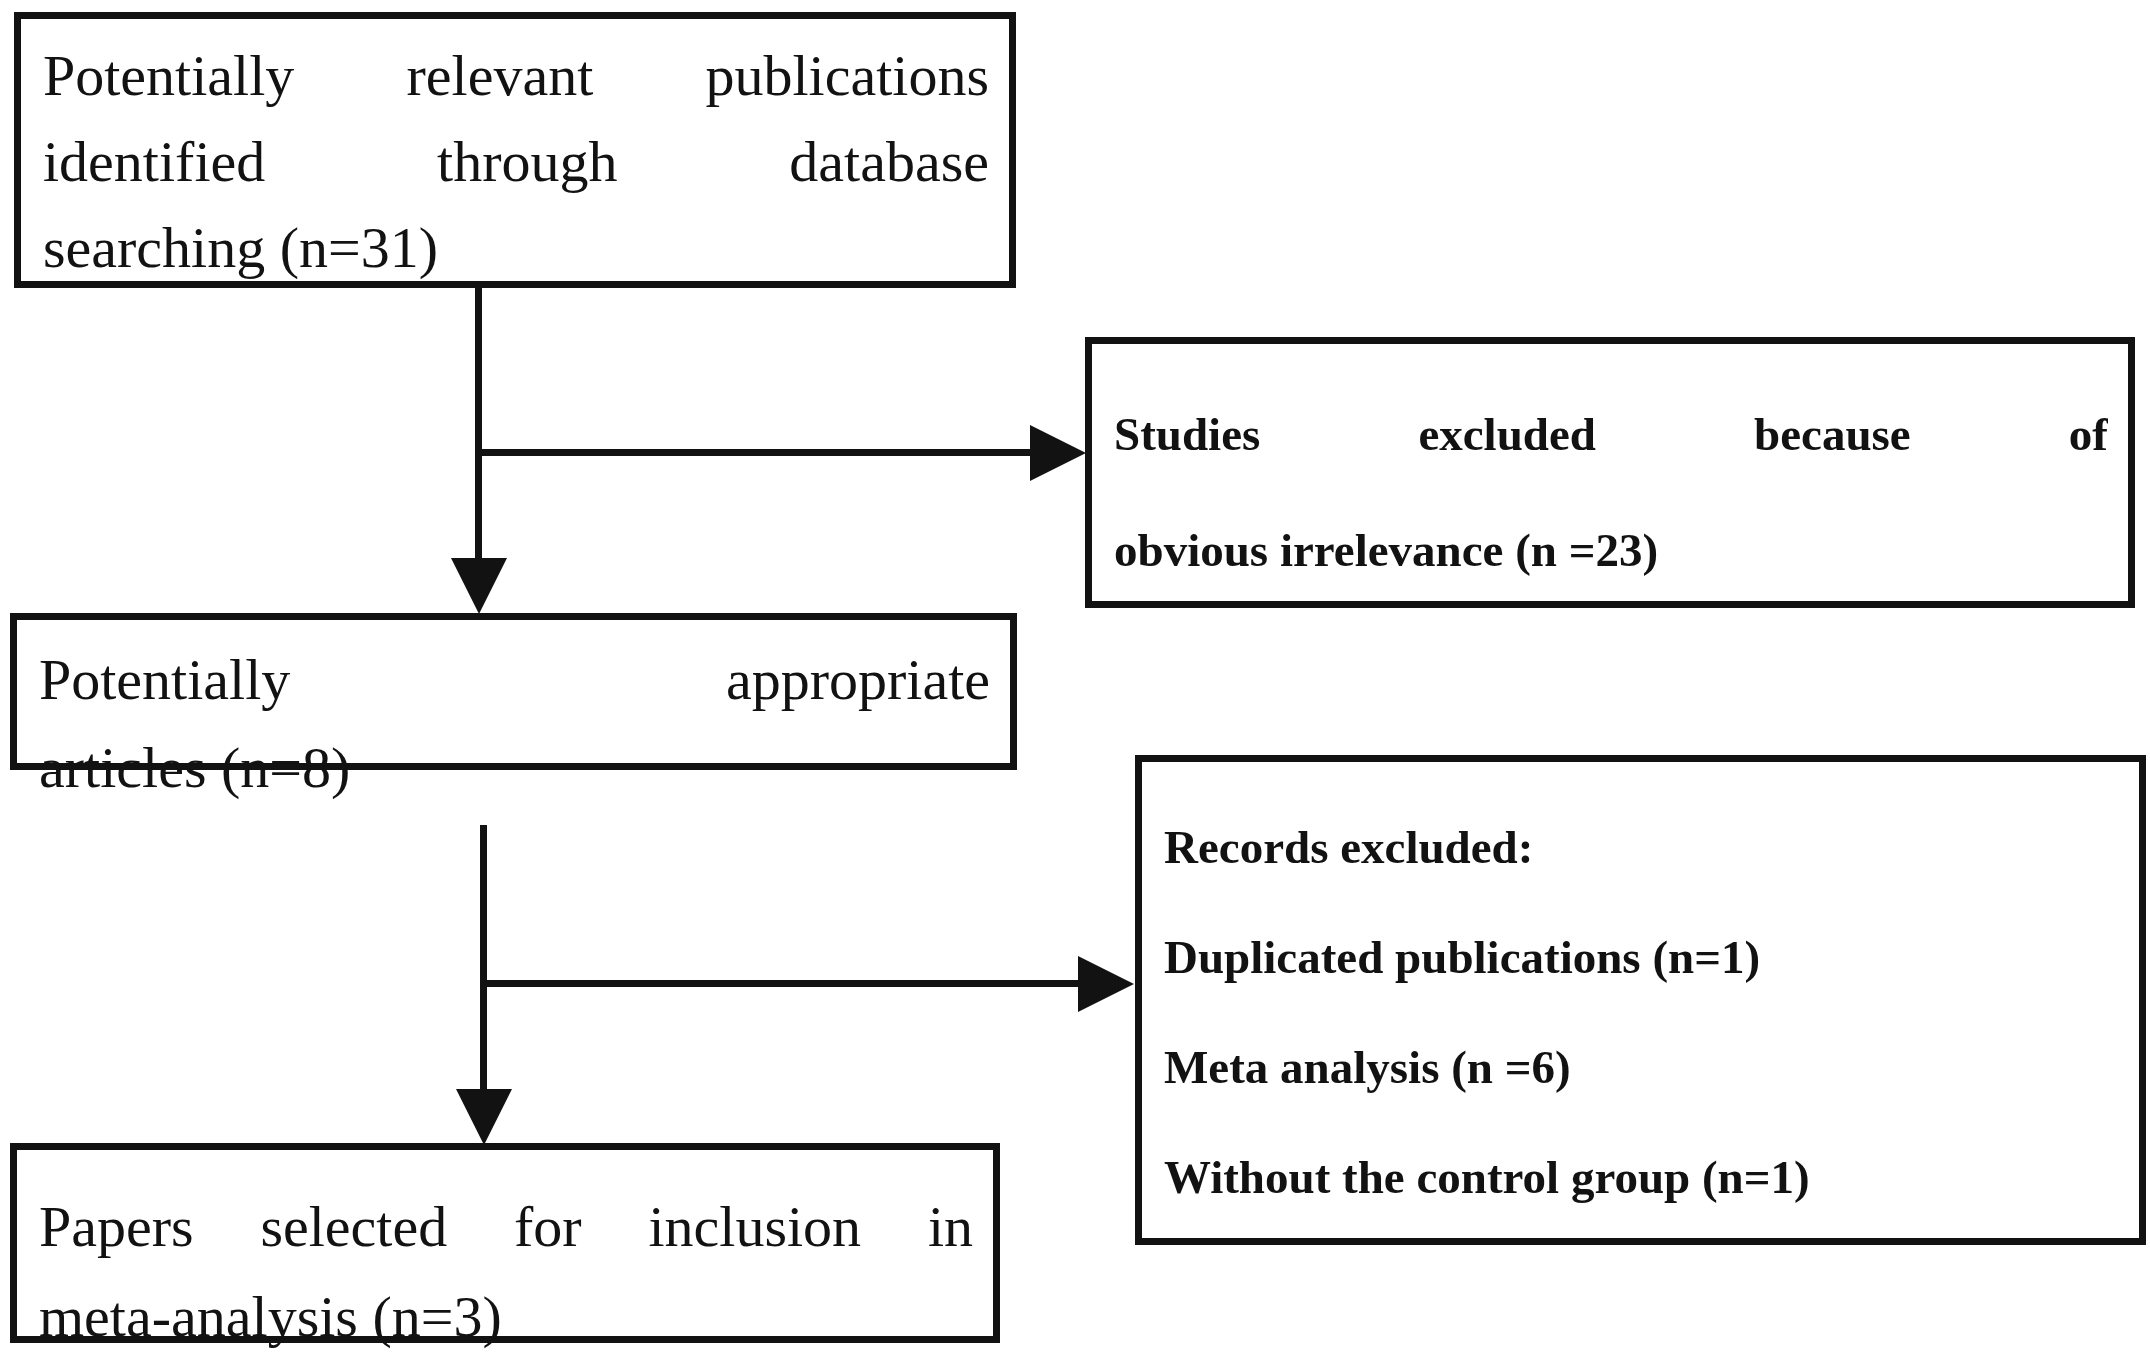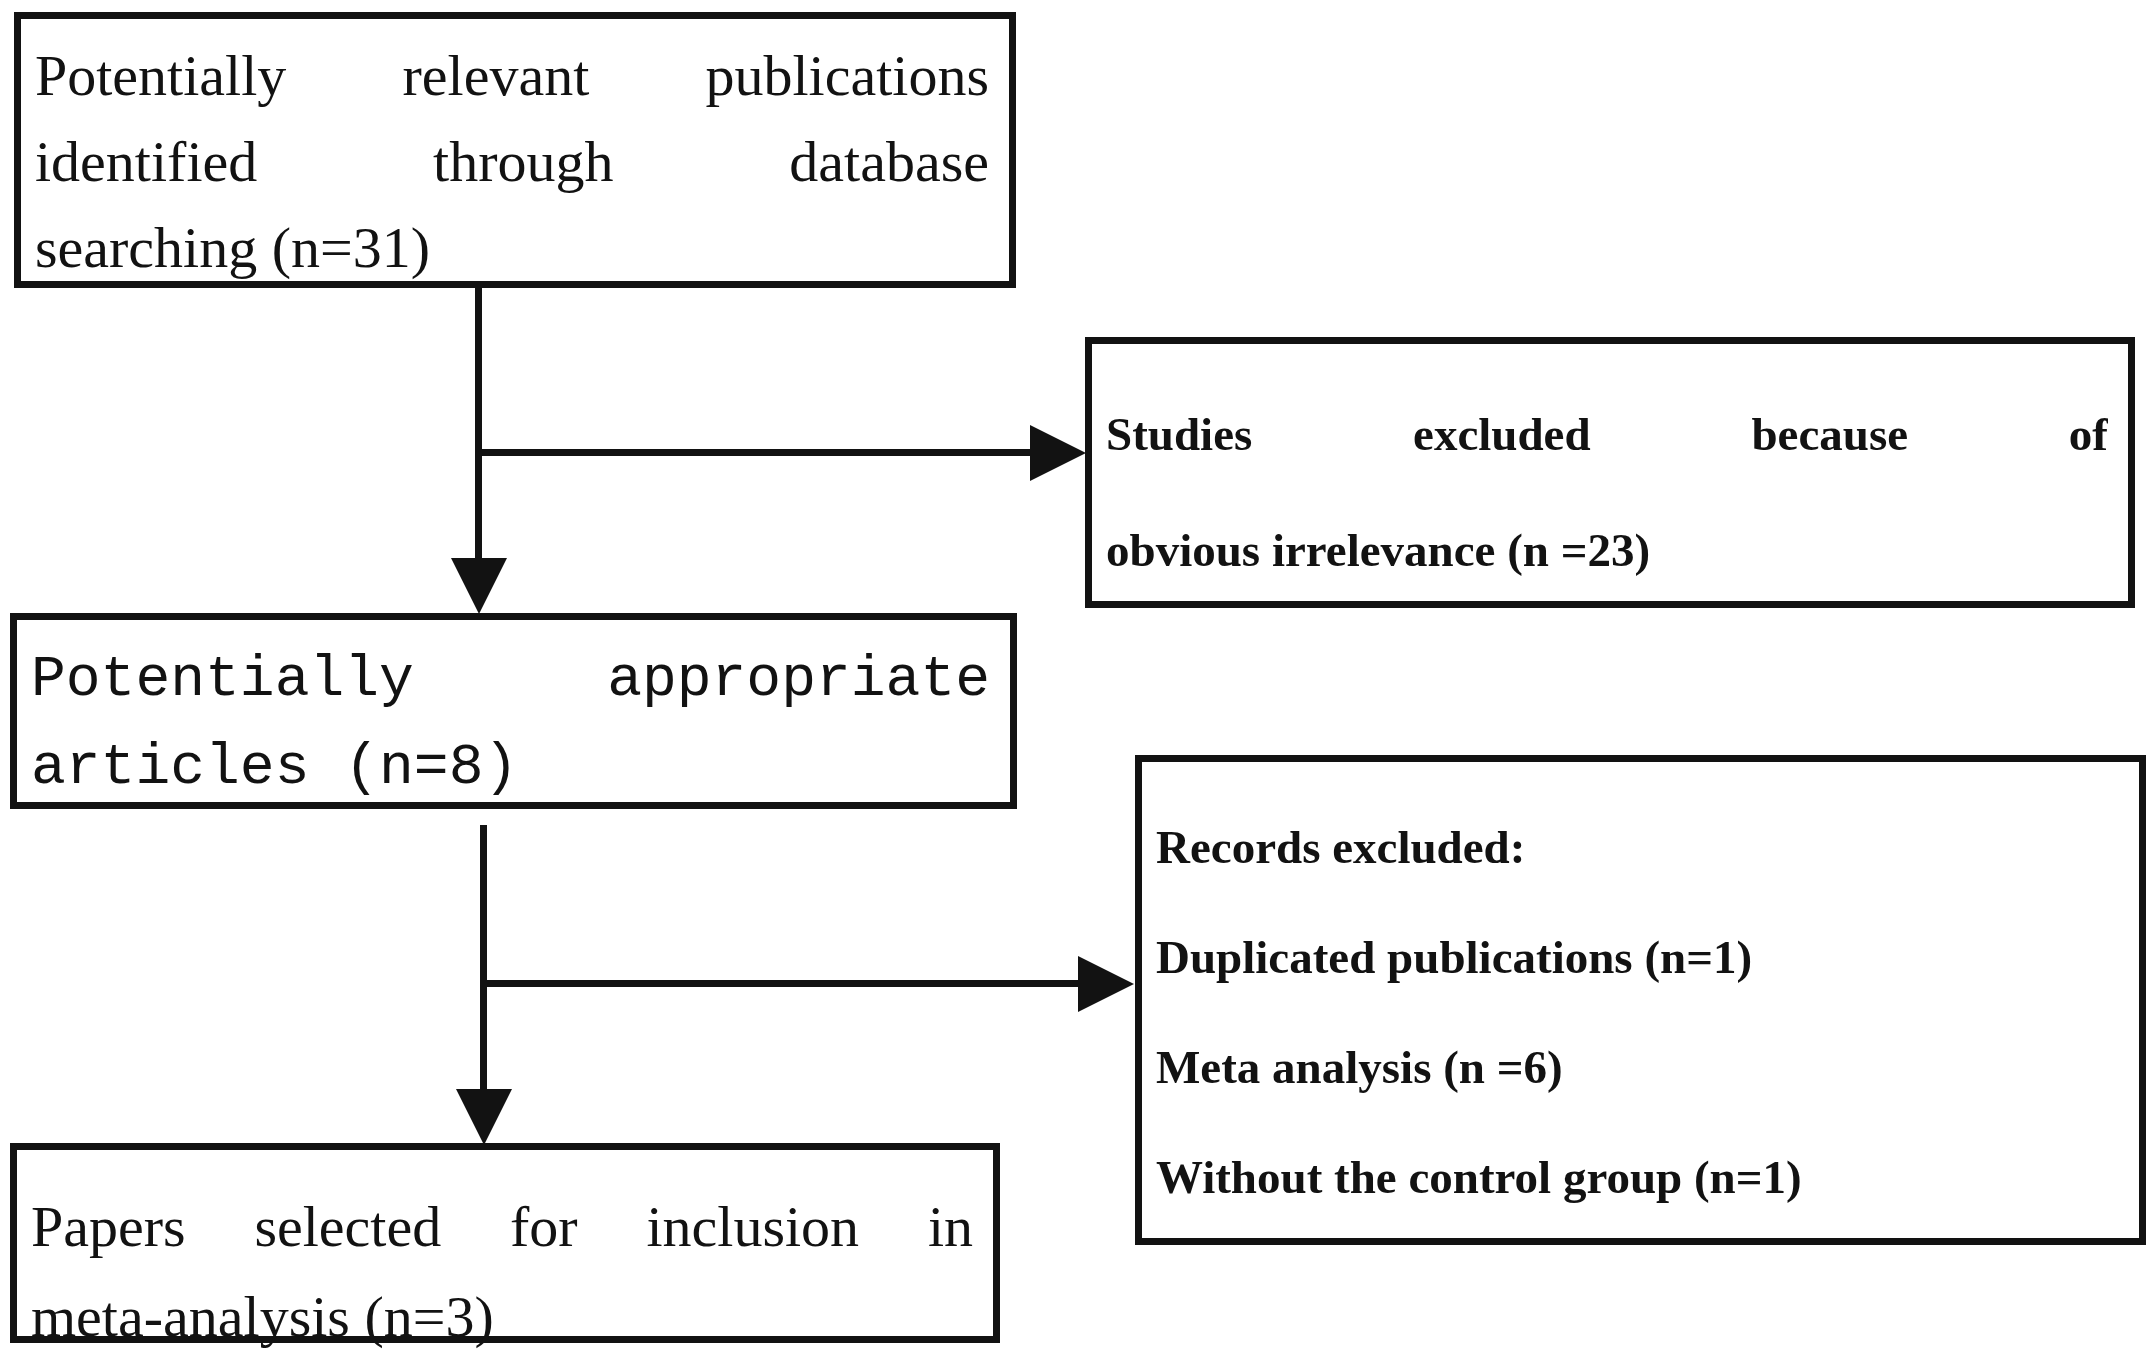--- a/index.html
+++ b/index.html
@@ -19,37 +19,38 @@
     position:absolute;
     box-sizing:border-box;
     border:7px solid var(--ink);
     background:var(--background);
     padding:10px 20px 0 14px;
   }
   .line{
     display:block;
     overflow:hidden;
     white-space:nowrap;
+    margin-left:8px;
   }
   .just{
     text-align:justify;
     white-space:normal;
   }
   .just::after{
     content:"";
     display:inline-block;
     width:100%;
     height:0;
   }
   
   .fs-left{font-size:58px;}
   .fs-right{font-size:47px;font-weight:bold;}
   #box-identified{left:14px;top:12px;width:1002px;height:276px;padding-top:14px;}
   #box-identified .line{height:86px;line-height:86px;}
-  #box-appropriate{left:10px;top:613px;width:1007px;height:196px;padding-top:16px;font-family:Liberation Mono, monospace;}
+  #box-appropriate{left:10px;top:613px;width:1007px;height:157px;padding-top:16px;}
   #box-appropriate .line{height:88px;line-height:88px;}
   #box-selected{left:10px;top:1143px;width:990px;height:200px;padding-top:32px;}
   #box-selected .line{height:90px;line-height:90px;}
   
   #box-excluded-studies{left:1085px;top:337px;width:1050px;height:271px;padding-top:32px;}
   #box-excluded-studies .line{height:116px;line-height:116px;}
   #box-records-excluded{left:1135px;top:755px;width:1011px;height:490px;padding-top:30px;}
   #box-records-excluded .line{height:110px;line-height:110px;}
   
   .hline,.vline{position:absolute;background:var(--ink);}

